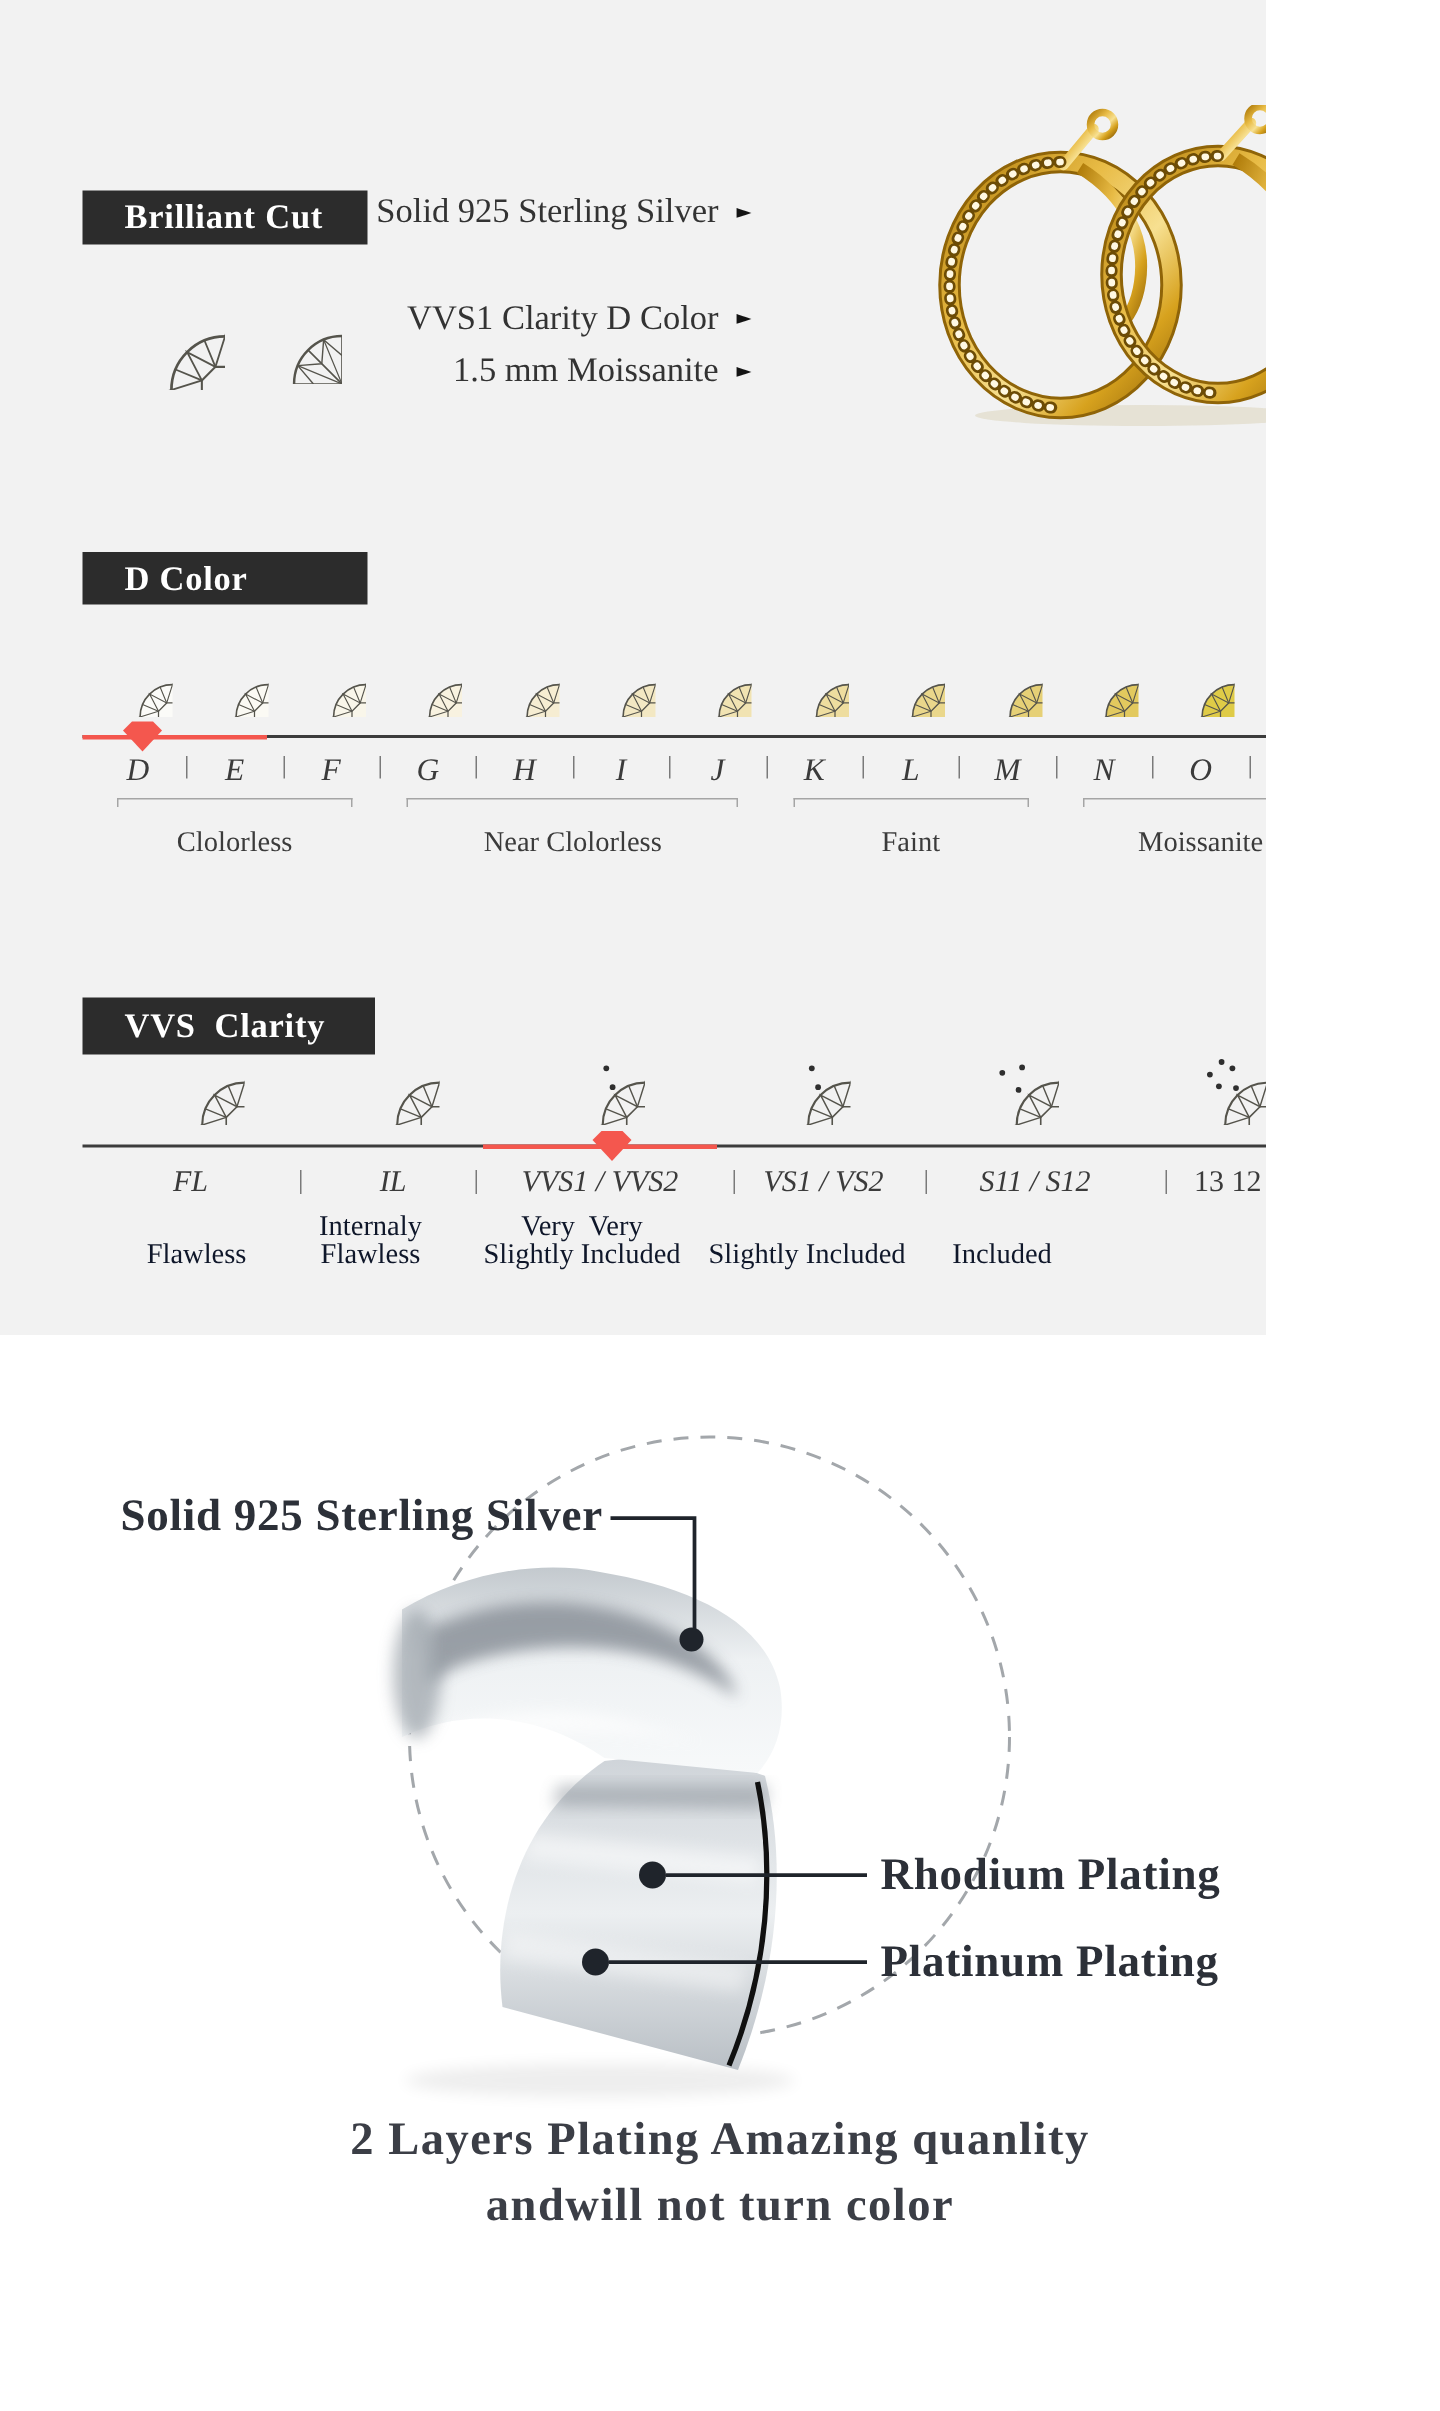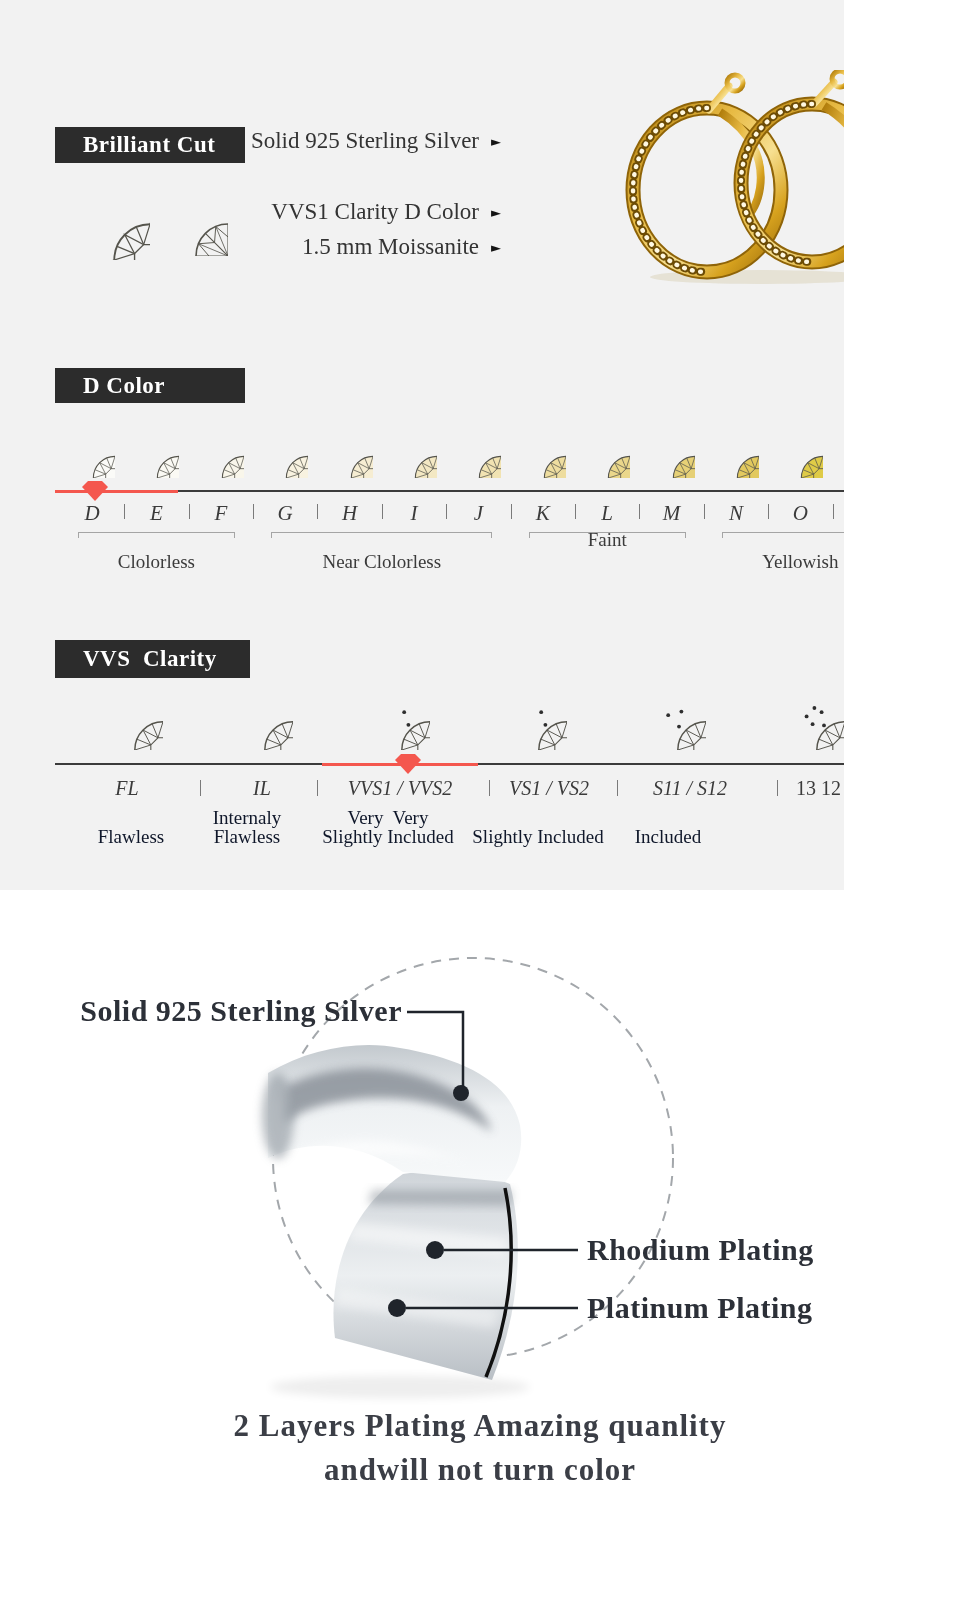--- a/index.html
+++ b/index.html
@@ -176,26 +176,26 @@
       <svg class="marker" viewBox="-14 -11 28 22" style="left:81.0px;top:480px;width:28px;height:22px">
         <polygon points="-13,-4 -7,-10 7,-10 13,-4 0,10" fill="#f4574e"></polygon>
       </svg>
     </div>
   <div class="layer" id="dcolor-groups">
       <div class="bracket" style="left:78.0px;top:532px;width:156.8px"></div>
       <div class="group-label" style="left:156.4px;top:551px">Clolorless</div>
       <div class="bracket" style="left:271.2px;top:532px;width:221.2px"></div>
       <div class="group-label" style="left:381.8px;top:551px">Near Clolorless</div>
       <div class="bracket" style="left:528.8px;top:532px;width:156.8px"></div>
-      <div class="group-label" style="left:607.2px;top:529px">Faint</div>
+      <div class="group-label" style="left:607.2px;top:551px">Faint</div>
       <div class="bracket" style="left:722.0px;top:532px;width:156.8px"></div>
-      <div class="group-label" style="left:800.4px;top:551px">Yellowish</div>
-    </div>
-
-  <div class="black-label" style="left:55px;top:640px;width:195px;height:38px">VVS  Clarity</div>
+      <div class="group-label" style="left:800.4px;top:551px">Moissanite</div>
+    </div>
+
+  <div class="black-label" style="left:55px;top:665px;width:195px;height:38px">VVS  Clarity</div>
   <div class="layer" id="clarity-row">
       <svg class="gem" viewBox="-50 -50 100 100" style="left:103px;top:690px;width:60px;height:60px;color:#f2f2f2">
         <use href="#gemtop"></use>
       </svg>
       <span class="clabel" style="left:127px;top:777px">FL</span>
       <div class="desc" style="left:131px;top:827px">Flawless</div>
       <svg class="gem" viewBox="-50 -50 100 100" style="left:233px;top:690px;width:60px;height:60px;color:#f2f2f2">
         <use href="#gemtop"></use>
       </svg>
       <span class="clabel" style="left:262px;top:777px">IL</span>

